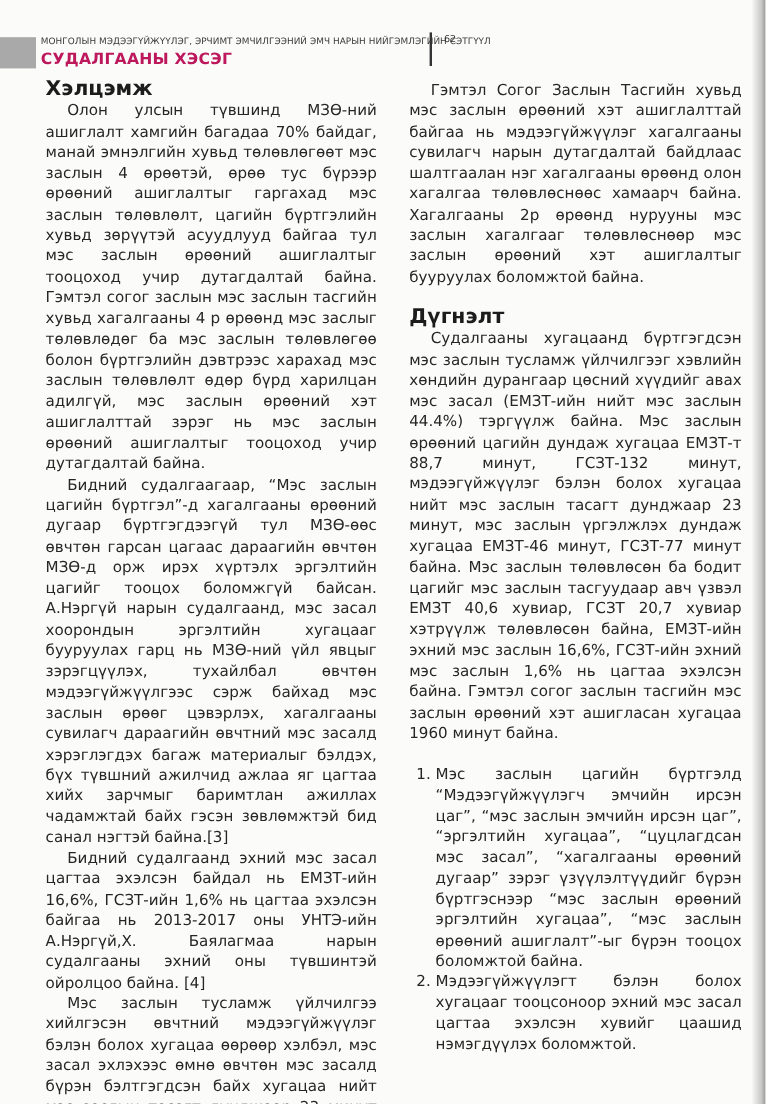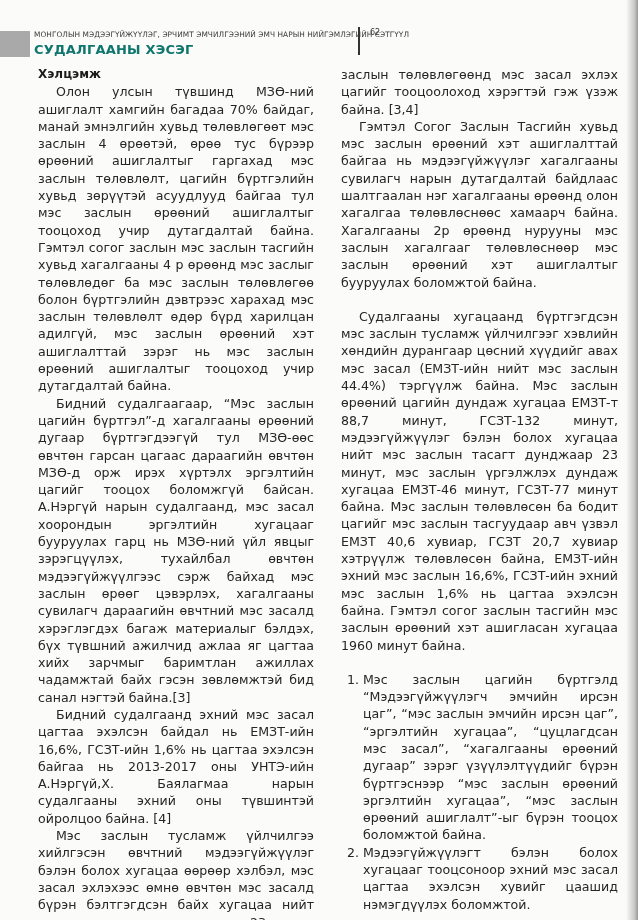--- a/index.html
+++ b/index.html
@@ -40,21 +40,21 @@
       color: #3a3a3a;
       white-space: nowrap;
       font-family: "DejaVu Sans", sans-serif;
     }
     .section-title {
       position: absolute;
       left: 34px;
       top: 42px;
       font-size: 13px;
       font-weight: bold;
-      color: #0f766e;
+      color: #be185d;
       white-space: nowrap;
       font-family: "DejaVu Sans", sans-serif;
       letter-spacing: 0.2px;
     }
     .header-rule {
       position: absolute;
       left: 358px;
       top: 27px;
       width: 1.5px;
       height: 28px;
@@ -80,21 +80,21 @@
     }
     .col-left { left: 38px; }
     .col-right { left: 341px; width: 277px; }
     .col p {
       margin: 0;
       text-indent: 18px;
     }
     .col p.noindent { text-indent: 0; }
     .heading {
       font-weight: bold;
-      font-size: 12px;
+      font-size: 17px;
       margin: 0;
       color: #1c1c1c;
       font-family: "DejaVu Sans", sans-serif;
     }
     .gap { height: 17px; }
     .col ol {
       margin: 0;
       padding-left: 22px;
     }
     .col ol li {
@@ -114,23 +114,23 @@
 
 <div class="col col-left">
   <div class="heading">Хэлцэмж</div>
   <p>Олон улсын түвшинд МЗӨ-ний ашиглалт хамгийн багадаа 70% байдаг, манай эмнэлгийн хувьд төлөвлөгөөт мэс заслын 4 өрөөтэй, өрөө тус бүрээр өрөөний ашиглалтыг гаргахад мэс заслын төлөвлөлт, цагийн бүртгэлийн хувьд зөрүүтэй асуудлууд байгаа тул мэс заслын өрөөний ашиглалтыг тооцоход учир дутагдалтай байна. Гэмтэл согог заслын мэс заслын тасгийн хувьд хагалгааны 4 р өрөөнд мэс заслыг төлөвлөдөг ба мэс заслын төлөвлөгөө болон бүртгэлийн дэвтрээс харахад мэс заслын төлөвлөлт өдөр бүрд харилцан адилгүй, мэс заслын өрөөний хэт ашиглалттай зэрэг нь мэс заслын өрөөний ашиглалтыг тооцоход учир дутагдалтай байна.</p>
   <p>Бидний судалгаагаар, “Мэс заслын цагийн бүртгэл”-д хагалгааны өрөөний дугаар бүртгэгдээгүй тул МЗӨ-өөс өвчтөн гарсан цагаас дараагийн өвчтөн МЗӨ-д орж ирэх хүртэлх эргэлтийн цагийг тооцох боломжгүй байсан. А.Нэргүй нарын судалгаанд, мэс засал хоорондын эргэлтийн хугацааг бууруулах гарц нь МЗӨ-ний үйл явцыг зэрэгцүүлэх, тухайлбал өвчтөн мэдээгүйжүүлгээс сэрж байхад мэс заслын өрөөг цэвэрлэх, хагалгааны сувилагч дараагийн өвчтний мэс засалд хэрэглэгдэх багаж материалыг бэлдэх, бүх түвшний ажилчид ажлаа яг цагтаа хийх зарчмыг баримтлан ажиллах чадамжтай байх гэсэн зөвлөмжтэй бид санал нэгтэй байна.[3]</p>
   <p>Бидний судалгаанд эхний мэс засал цагтаа эхэлсэн байдал нь ЕМЗТ-ийн 16,6%, ГСЗТ-ийн 1,6% нь цагтаа эхэлсэн байгаа нь 2013-2017 оны УНТЭ-ийн А.Нэргүй,Х. Баялагмаа нарын судалгааны эхний оны түвшинтэй ойролцоо байна. [4]</p>
   <p>Мэс заслын тусламж үйлчилгээ хийлгэсэн өвчтний мэдээгүйжүүлэг бэлэн болох хугацаа өөрөөр хэлбэл, мэс засал эхлэхээс өмнө өвчтөн мэс засалд бүрэн бэлтгэгдсэн байх хугацаа нийт мэс заслын тасагт дунджаар 23 минут байгаа нь бусад судалгаатай ойролцоо үр дүнтэй байна. Мэдээгүйжүүлэгт бэлтгэх, мэдээгүйжүүлэг бэлэн болох хугацааг тооцсон нь мэс</p>
 </div>
 
 <div class="col col-right">
-  <p class="noindent">заслын төлөвлөгөөнд мэс засал эхлэх цагийг тооцоолоход хэрэгтэй гэж үзэж байна. [3,4]</p>
   <p>Гэмтэл Согог Заслын Тасгийн хувьд мэс заслын өрөөний хэт ашиглалттай байгаа нь мэдээгүйжүүлэг хагалгааны сувилагч нарын дутагдалтай байдлаас шалтгаалан нэг хагалгааны өрөөнд олон хагалгаа төлөвлөснөөс хамаарч байна. Хагалгааны 2р өрөөнд нурууны мэс заслын хагалгааг төлөвлөснөөр мэс заслын өрөөний хэт ашиглалтыг бууруулах боломжтой байна.</p>
   <div class="gap"></div>
+  <div class="heading">Дүгнэлт</div>
   <p>Судалгааны хугацаанд бүртгэгдсэн мэс заслын тусламж үйлчилгээг хэвлийн хөндийн дурангаар цөсний хүүдийг авах мэс засал (ЕМЗТ-ийн нийт мэс заслын 44.4%) тэргүүлж байна. Мэс заслын өрөөний цагийн дундаж хугацаа ЕМЗТ-т 88,7 минут, ГСЗТ-132 минут, мэдээгүйжүүлэг бэлэн болох хугацаа нийт мэс заслын тасагт дунджаар 23 минут, мэс заслын үргэлжлэх дундаж хугацаа ЕМЗТ-46 минут, ГСЗТ-77 минут байна. Мэс заслын төлөвлөсөн ба бодит цагийг мэс заслын тасгуудаар авч үзвэл ЕМЗТ 40,6 хувиар, ГСЗТ 20,7 хувиар хэтрүүлж төлөвлөсөн байна, ЕМЗТ-ийн эхний мэс заслын 16,6%, ГСЗТ-ийн эхний мэс заслын 1,6% нь цагтаа эхэлсэн байна. Гэмтэл согог заслын тасгийн мэс заслын өрөөний хэт ашигласан хугацаа 1960 минут байна.</p>
   <div class="gap"></div>
   <ol>
     <li>Мэс заслын цагийн бүртгэлд “Мэдээгүйжүүлэгч эмчийн ирсэн цаг”, “мэс заслын эмчийн ирсэн цаг”, “эргэлтийн хугацаа”, “цуцлагдсан мэс засал”, “хагалгааны өрөөний дугаар” зэрэг үзүүлэлтүүдийг бүрэн бүртгэснээр “мэс заслын өрөөний эргэлтийн хугацаа”, “мэс заслын өрөөний ашиглалт”-ыг бүрэн тооцох боломжтой байна.</li>
     <li>Мэдээгүйжүүлэгт бэлэн болох хугацааг тооцсоноор эхний мэс засал цагтаа эхэлсэн хувийг цаашид нэмэгдүүлэх боломжтой.</li>
 
   </ol>
 </div>
 
 </body></html>

